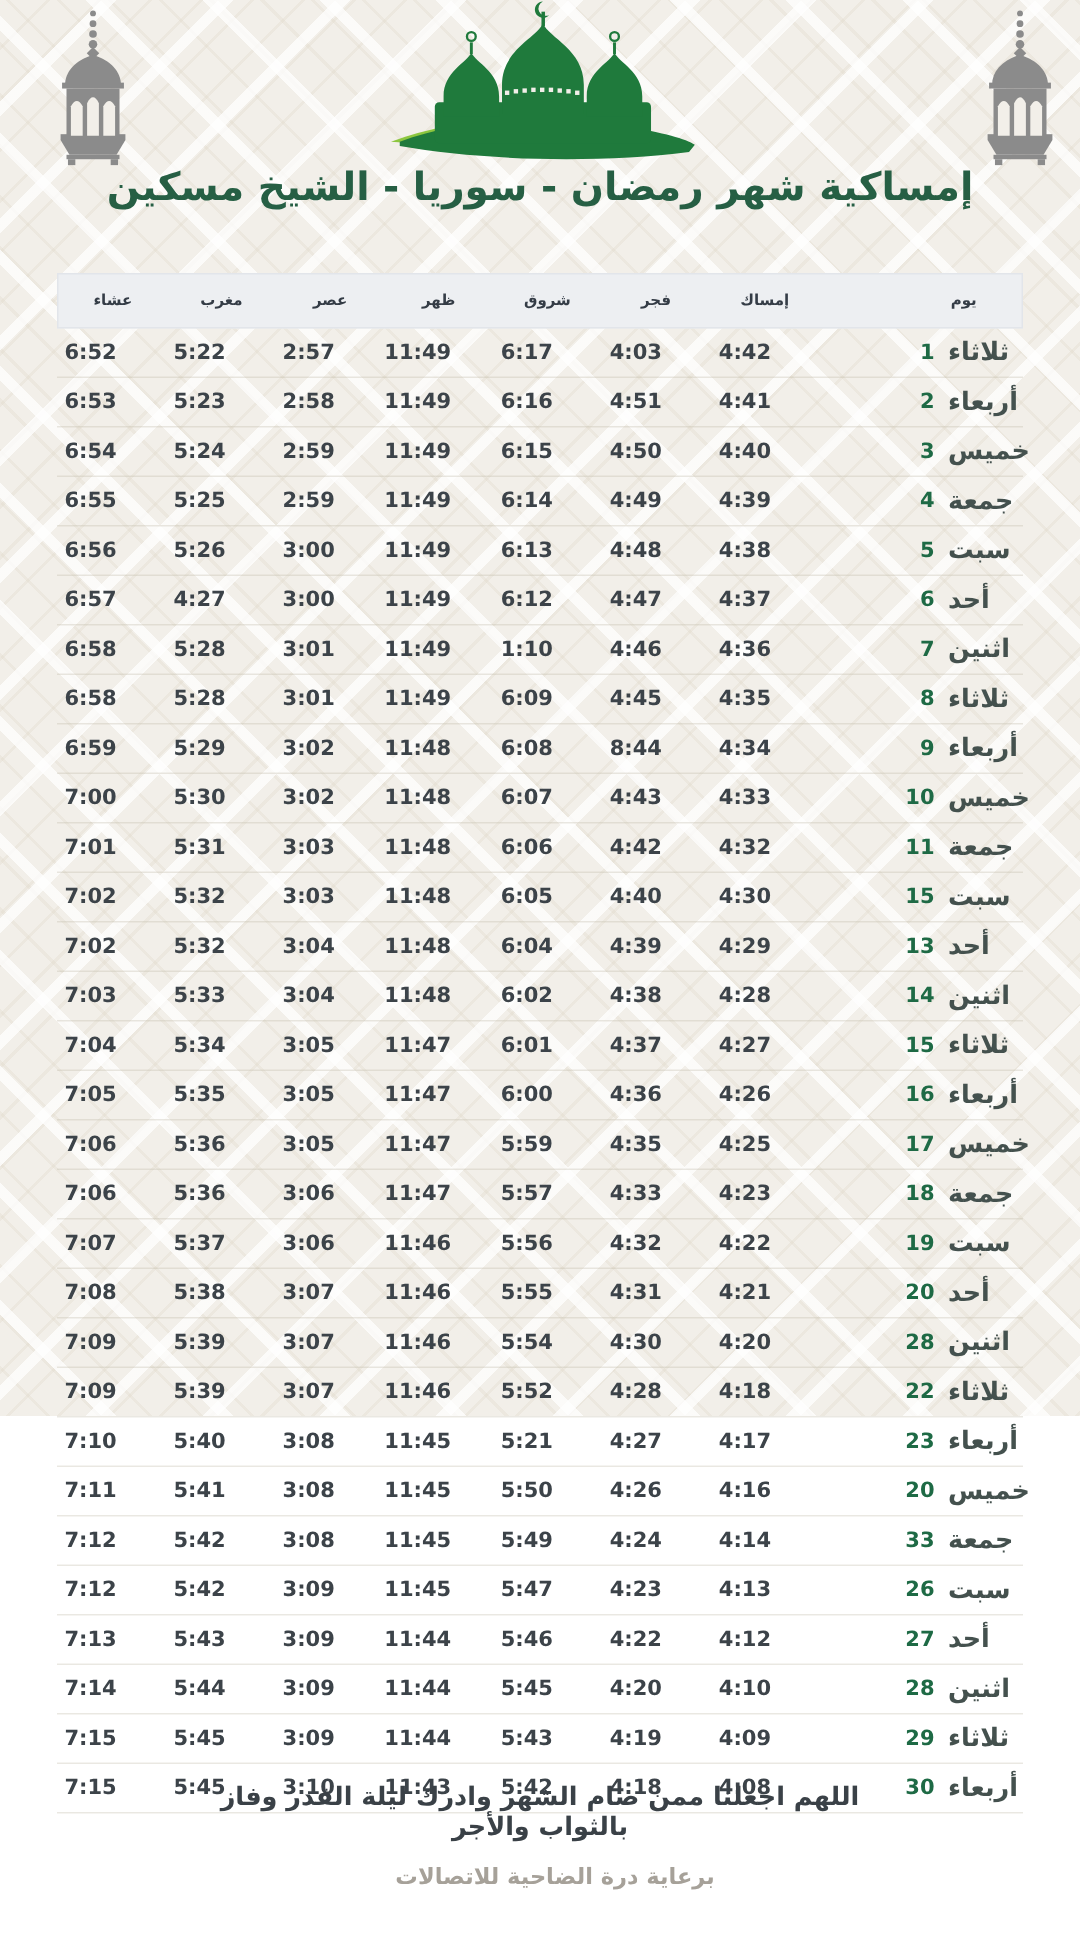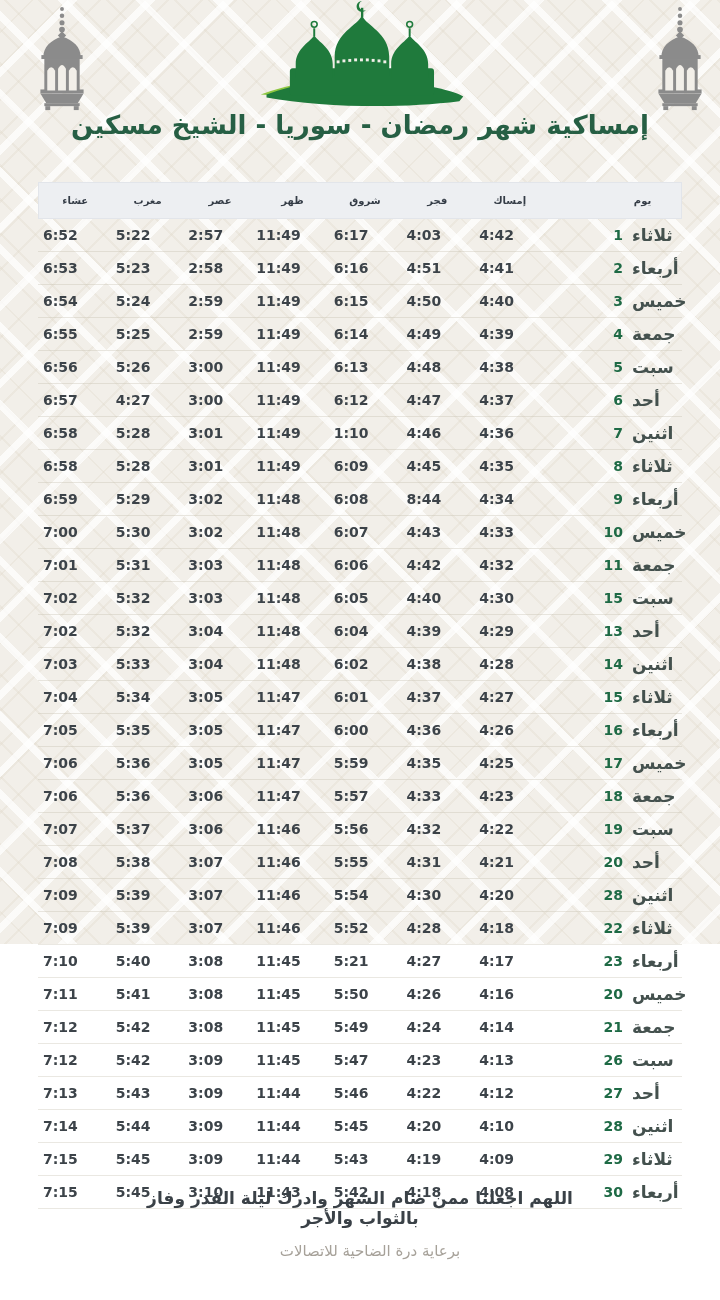--- a/index.html
+++ b/index.html
@@ -61,21 +61,21 @@
   .dayname{color:#44514e;font-weight:700;font-size:17px;direction:rtl;text-align:right;}
   .footer{
     position:absolute;top:1188px;left:0;width:100%;
     text-align:center;direction:rtl;
   }
   .dua{
     color:#3a4147;font-weight:800;font-size:17px;line-height:1.2;
   }
   .dua span{display:block;}
   .sponsor{
-    margin-top:13px;color:#a6a199;font-weight:400;font-size:15px;margin-left:20px;
+    margin-top:13px;color:#a6a199;font-weight:700;font-size:15px;margin-left:20px;
   }
 </style>
 </head>
 <body>
 
 <div class="page">
 
   <div class="hero">
 
     <svg class="lantern left" viewBox="0 0 60 110">
@@ -512,21 +512,21 @@
 
   <div class="trow">
     <div class="tcell">7:12</div>
     <div class="tcell">5:42</div>
     <div class="tcell">3:08</div>
     <div class="tcell">11:45</div>
     <div class="tcell">5:49</div>
     <div class="tcell">4:24</div>
     <div class="tcell">4:14</div>
     <div class="daycell">
-      <span class="daynum">21</span>
+      <span class="daynum">33</span>
       <span class="dayname">جمعة</span>
     </div>
   </div>
 
   <div class="trow">
     <div class="tcell">7:12</div>
     <div class="tcell">5:42</div>
     <div class="tcell">3:09</div>
     <div class="tcell">11:45</div>
     <div class="tcell">5:47</div>

